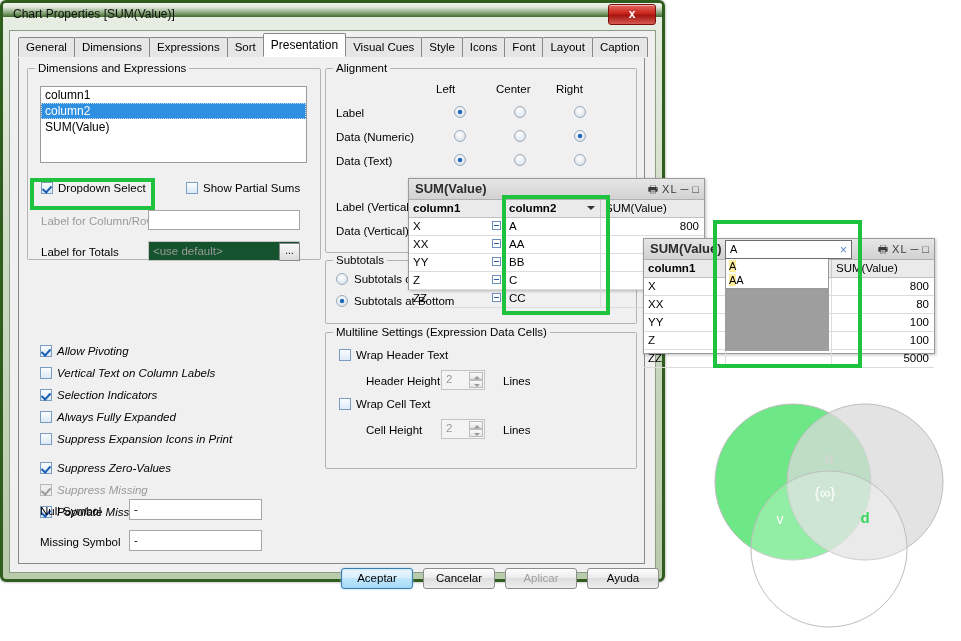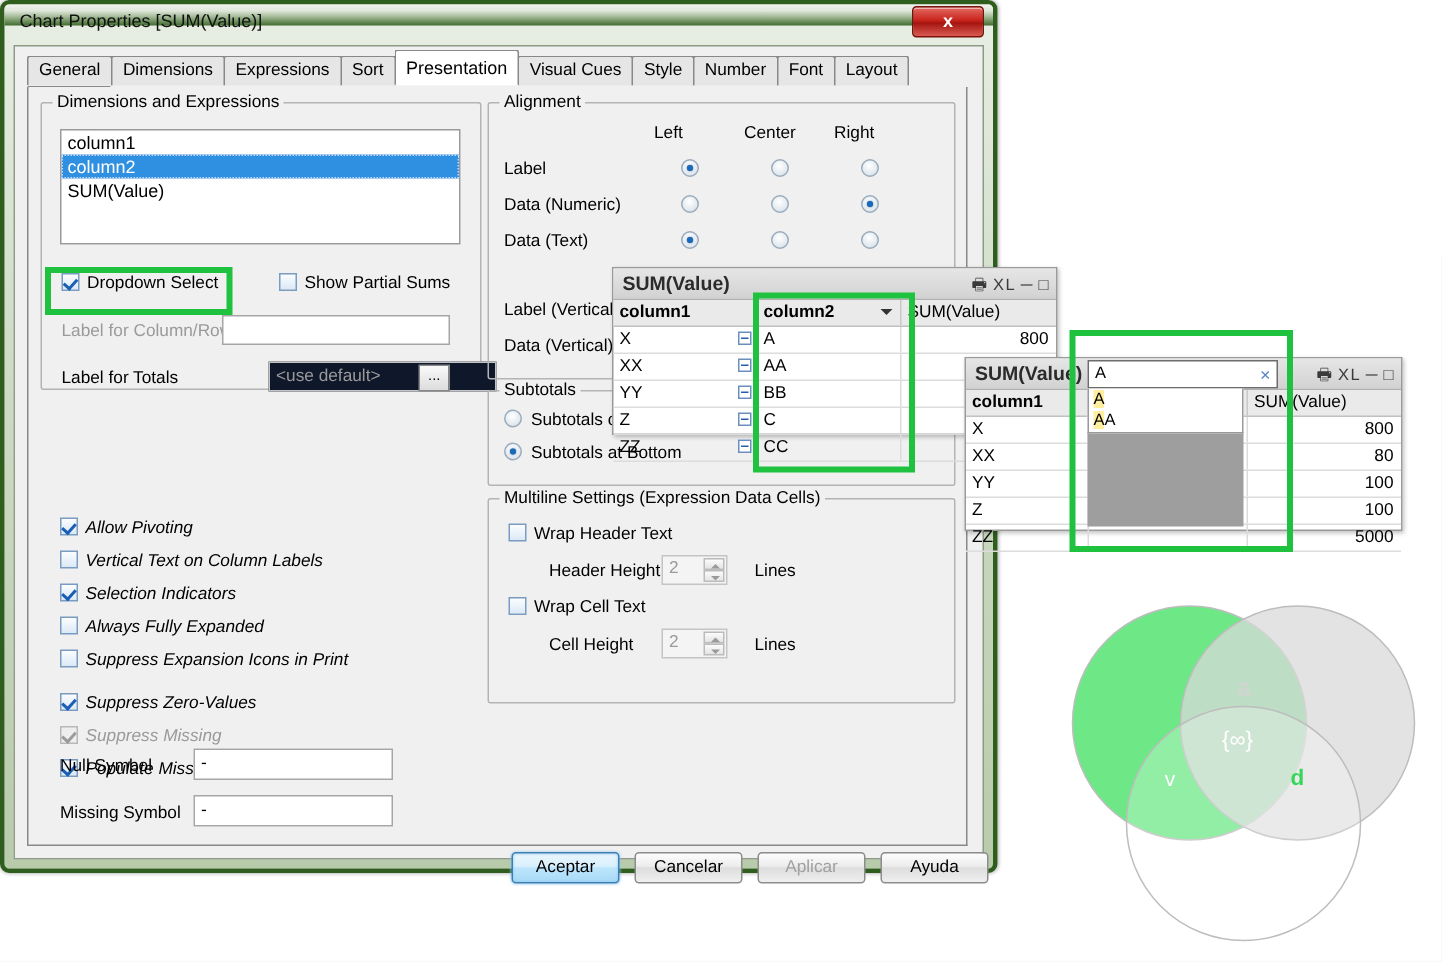--- a/index.html
+++ b/index.html
@@ -72,21 +72,21 @@
   .cbrow.disabled .lbl{color:#9a9a9a;}
   
   .rb{display:inline-block;width:12px;height:12px;border-radius:50%;
       border:1px solid #9aabbb;background:radial-gradient(circle at 45% 35%,#ffffff,#dfe7ee 70%,#c3ced7);
       vertical-align:-2px;position:relative;box-sizing:border-box;}
   .rb.on:after{content:"";position:absolute;left:3px;top:3px;width:4px;height:4px;border-radius:50%;
       background:#1a69b8;box-shadow:0 0 1px #0c4a8c;}
   
   .tbox{position:absolute;background:#fff;border:1px solid #a6a6a6;box-sizing:border-box;
         font-size:11.5px;line-height:18px;padding-left:4px;color:#000;}
-  .tbox.dis{background:#0f172a;color:#9a9a9a;border-color:#c4c4c4;margin-left:31px;}
+  .tbox.dis{background:#14532d;color:#9a9a9a;border-color:#c4c4c4;}
   .ellipsis-btn{position:absolute;width:19px;height:16px;border:1px solid #888;
      background:linear-gradient(to bottom,#fafafa,#dcdcdc);font-size:10px;line-height:14px;text-align:center;cursor:pointer;}
   
   .spin{position:absolute;width:44px;height:20px;border:1px solid #c4c4c4;background:#f4f4f4;box-sizing:border-box;}
   .spin .v{position:absolute;left:4px;top:2px;font-size:11.5px;color:#9a9a9a;}
   .spin .btns{position:absolute;right:1px;top:1px;width:14px;height:16px;}
   .spin .btns div{width:14px;height:8px;border:1px solid #bbb;background:linear-gradient(#fbfbfb,#e4e4e4);box-sizing:border-box;position:relative;}
   .spin .btns div:after{content:"";position:absolute;left:4px;top:3px;border-left:3px solid transparent;border-right:3px solid transparent;}
   .spin .btns div.up:after{border-bottom:3px solid #9a9a9a;}
   .spin .btns div.dn:after{border-top:3px solid #9a9a9a;}
@@ -140,21 +140,21 @@
   <div id="dlg-body">
 
     <div id="tabs">
         <div class="tab">General</div>
         <div class="tab">Dimensions</div>
         <div class="tab">Expressions</div>
         <div class="tab">Sort</div>
         <div class="tab active">Presentation</div>
         <div class="tab">Visual Cues</div>
         <div class="tab">Style</div>
-        <div class="tab">Number</div>
+        <div class="tab">Icons</div>
         <div class="tab">Font</div>
         <div class="tab">Layout</div>
         <div class="tab">Caption</div>
       </div>
     <div id="tabstrip-line"></div>
 
     <div id="panel">
 
       <div class="group" style="left:8px;top:10px;width:292px;height:190px;">
         <span class="glabel">Dimensions and Expressions</span>

